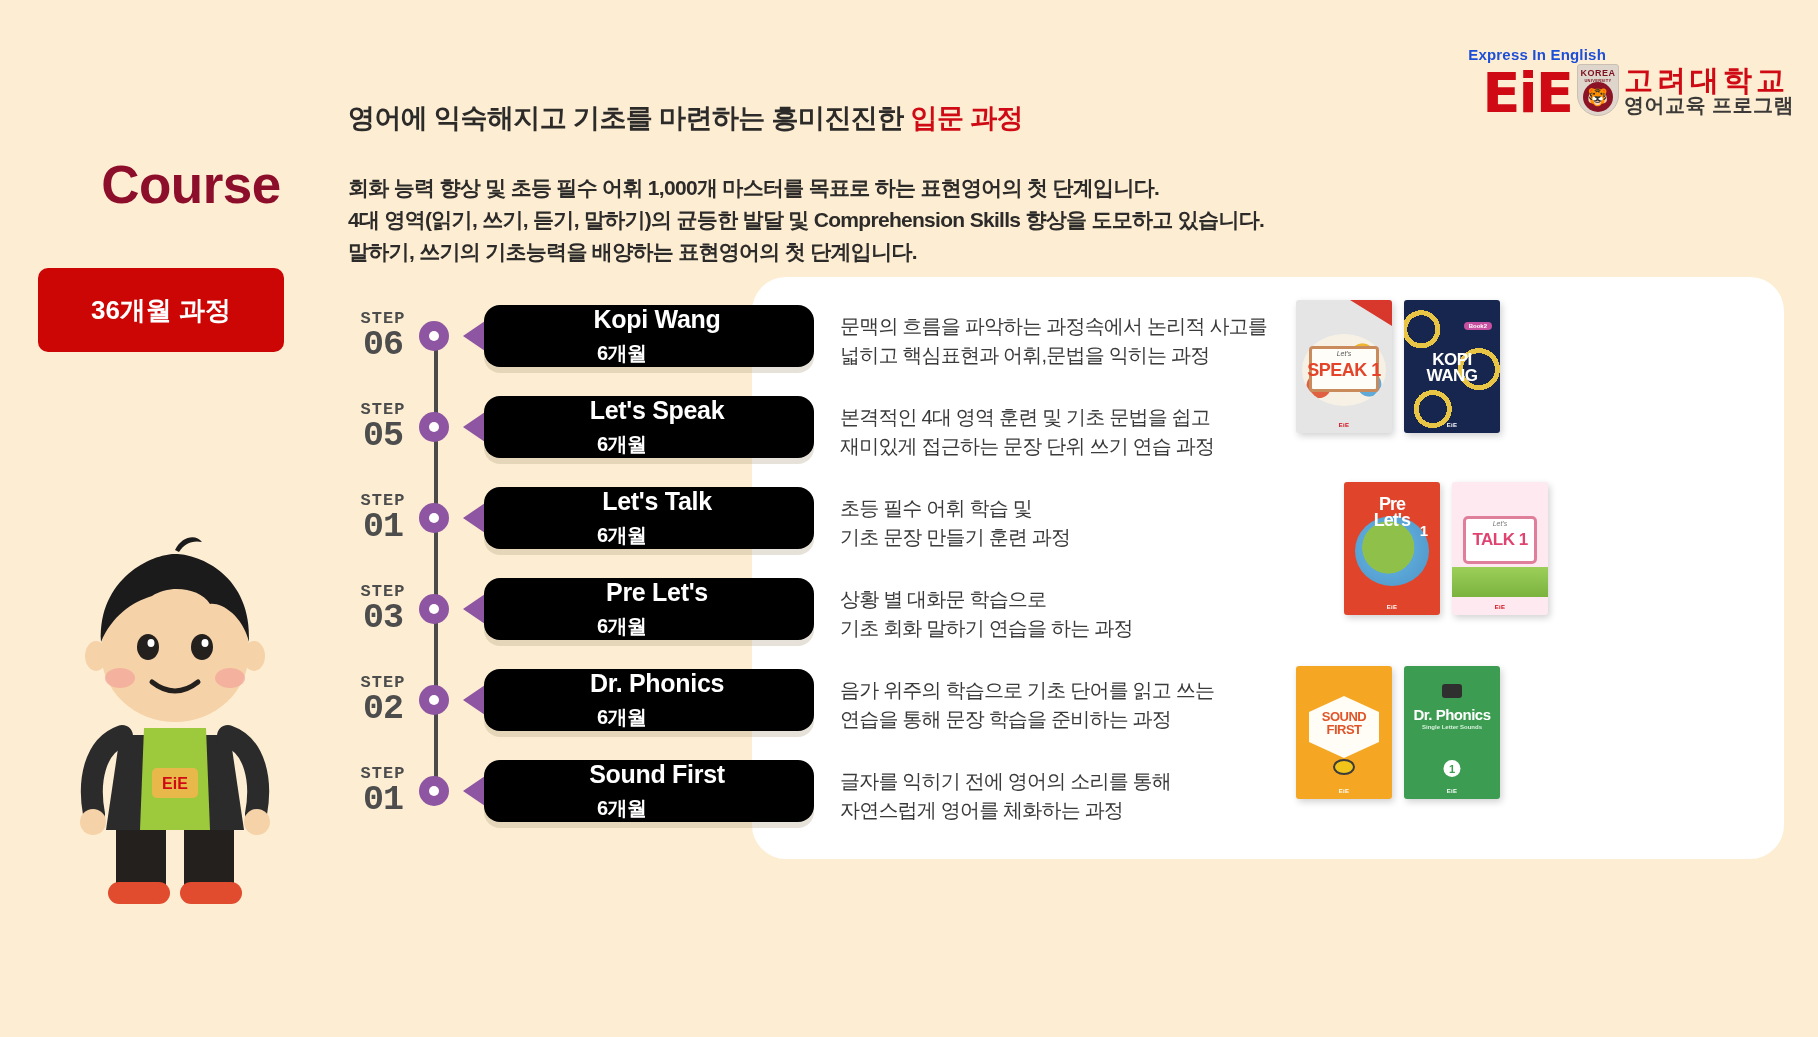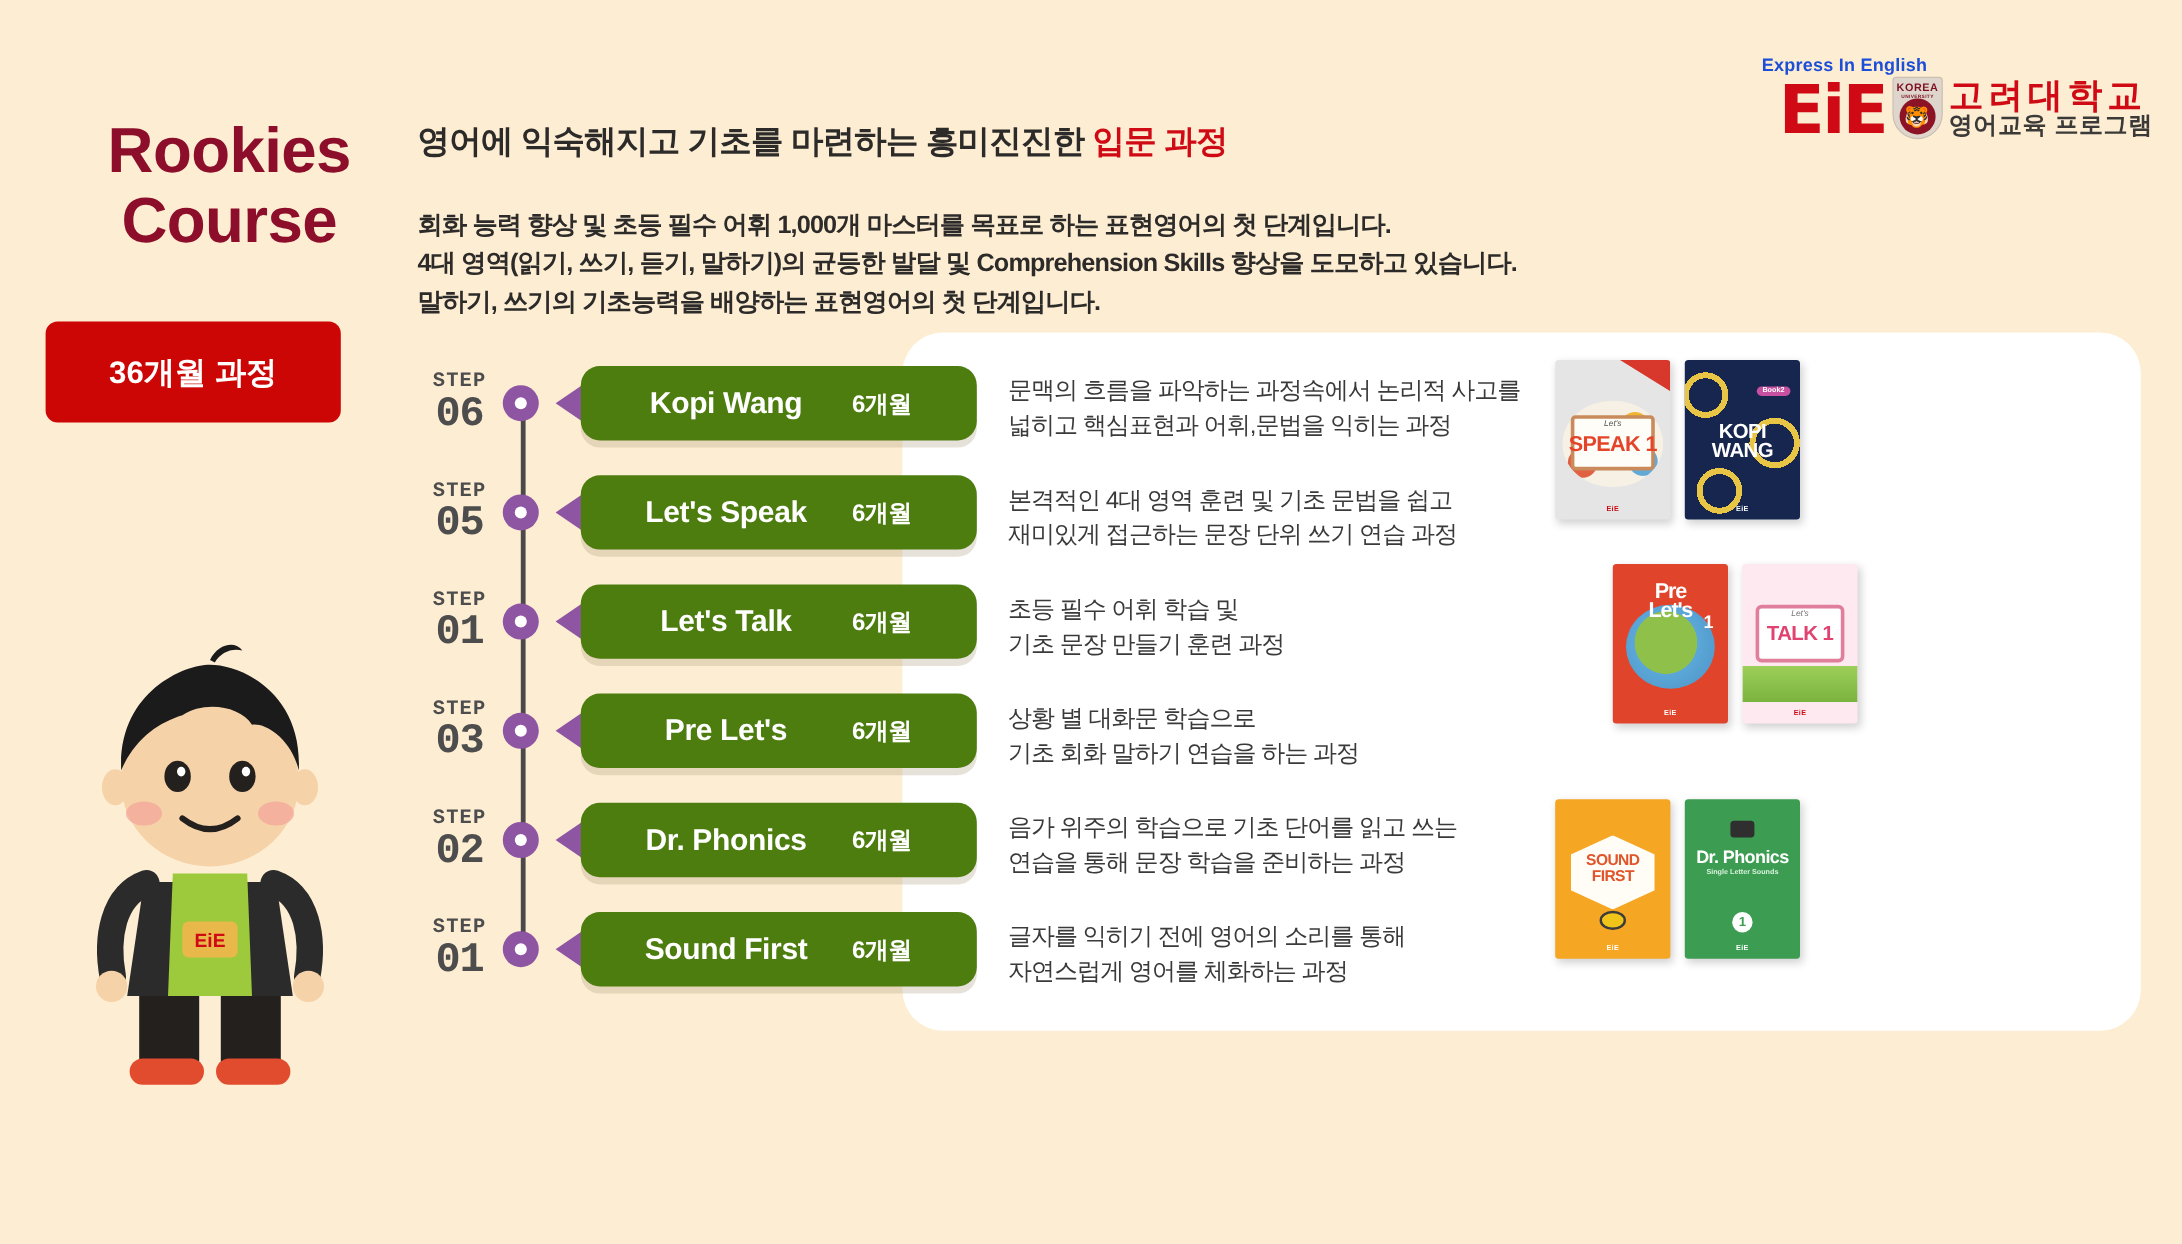--- a/index.html
+++ b/index.html
@@ -48,22 +48,22 @@
   .timeline-axis { position: absolute; left: 434px; top: 336px; width: 4px; height: 460px; background: #4a4a4a; border-radius: 2px; }
 
   .step-row { position: absolute; left: 352px; height: 82px; display: flex; align-items: center; }
   .step-num { width: 62px; text-align: center; color: #4d4d4d; line-height: 1; font-family: Liberation Mono, monospace; }
   .step-num .slabel { font-size: 17px; font-weight: 900; letter-spacing: 1px; display: block; }
   .step-num .sval { font-size: 35px; font-weight: 900; letter-spacing: -1px; display: block; margin-top: 1px; }
   .dot { position: relative; width: 30px; height: 30px; border-radius: 50%; background: #8e55a2; margin-left: 5px; display: flex; align-items: center; justify-content: center; }
   .dot i { width: 10px; height: 10px; border-radius: 50%; background: #fff; display: block; }
   .arrow { width: 0; height: 0; border-top: 15px solid transparent; border-bottom: 15px solid transparent;
      border-right: 22px solid #8e55a2; margin-left: 14px; }
-  .pill { width: 330px; height: 62px; background: #4d7c0f; border-radius: 16px; margin-left: -1px;
-     display: flex; align-items: center; color: #fff; box-shadow: 0 6px 0 rgba(170,150,120,.28); }
+  .pill { width: 330px; height: 62px; background: #000000; border-radius: 16px; margin-left: -1px;
+     display: flex; align-items: center; color: #fff; box-shadow: 0 6px 0 rgba(170,150,120,.28); flex-direction: column; }
   .pill .pname { flex: 1; text-align: center; font-size: 25px; font-weight: 700; padding-left: 16px; letter-spacing: -.3px; }
   .pill .pmon { width: 104px; font-size: 20px; font-weight: 700; letter-spacing: -.5px; }
   .desc { position: absolute; left: 840px; font-size: 20px; font-weight: 500; color: #3a3a3a; line-height: 1.45; letter-spacing: -.8px; }
 
   
   .books { position: absolute; left: 1296px; top: 300px; width: 220px; }
   .bookpair { position: absolute; display: flex; gap: 12px; }
   .book { width: 96px; height: 133px; border-radius: 3px; position: relative; overflow: hidden;
      box-shadow: 2px 3px 7px rgba(0,0,0,.18); font-family: "Liberation Sans", sans-serif; }
   .book .blogo { position: absolute; bottom: 5px; left: 0; right: 0; text-align: center; font-size: 6px; font-weight: 900; color: #cf0a14; letter-spacing: .3px; }
@@ -119,21 +119,21 @@
         <div class="ktig"></div>
       </div>
       <div class="ku-text">
         <div class="ku-kr">고려대학교</div>
         <div class="ku-sub">영어교육 프로그램</div>
       </div>
     </div>
   </div>
 
   <div class="course-title">
-    <span id="ct-l1">Rookies</span><br><span id="ct-l2">Course</span>
+    <br><span id="ct-l2">Course</span>
   </div>
 
   <div class="duration-badge">36개월 과정</div>
 
   <svg class="mascot" viewBox="0 0 230 400">
     <ellipse cx="115" cy="122" rx="74" ry="70" fill="#f6d2a8"></ellipse>
     <path d="M41 112 C38 48 92 24 115 24 C140 24 192 46 189 112 C182 84 160 72 150 74 C140 58 110 54 92 66 C72 72 52 86 41 112 Z" fill="#1b1b1b"></path>
     <path d="M115 20 C122 6 136 4 142 12 C132 10 124 14 119 22 Z" fill="#1b1b1b"></path>
     <ellipse cx="36" cy="126" rx="11" ry="15" fill="#f6d2a8"></ellipse>
     <ellipse cx="194" cy="126" rx="11" ry="15" fill="#f6d2a8"></ellipse>
@@ -295,21 +295,21 @@
         <div class="blogo">EiE</div>
       </div>
       <div class="book bk-kopi">
         <div class="squig"></div>
         <div class="badge2">Book2</div>
         <div class="kt"><span>KOPI</span><br><span>WANG</span></div>
         <div class="blogo">EiE</div>
       </div>
     </div>
 
-    <div class="bookpair" style="left:0; top:170px;padding-left:48px;">
+    <div class="bookpair" style="left:0; top:182px;padding-left:48px;">
       <div class="book bk-prelets">
         <div class="globe"></div>
         <div class="pt"><span>Pre</span><br><span>Let's</span></div>
         <div class="num1">1</div>
         <div class="blogo">EiE</div>
       </div>
       <div class="book bk-talk">
         <div class="grass"></div>
         <div class="tplate"></div>
         <div class="sm">Let's</div>

